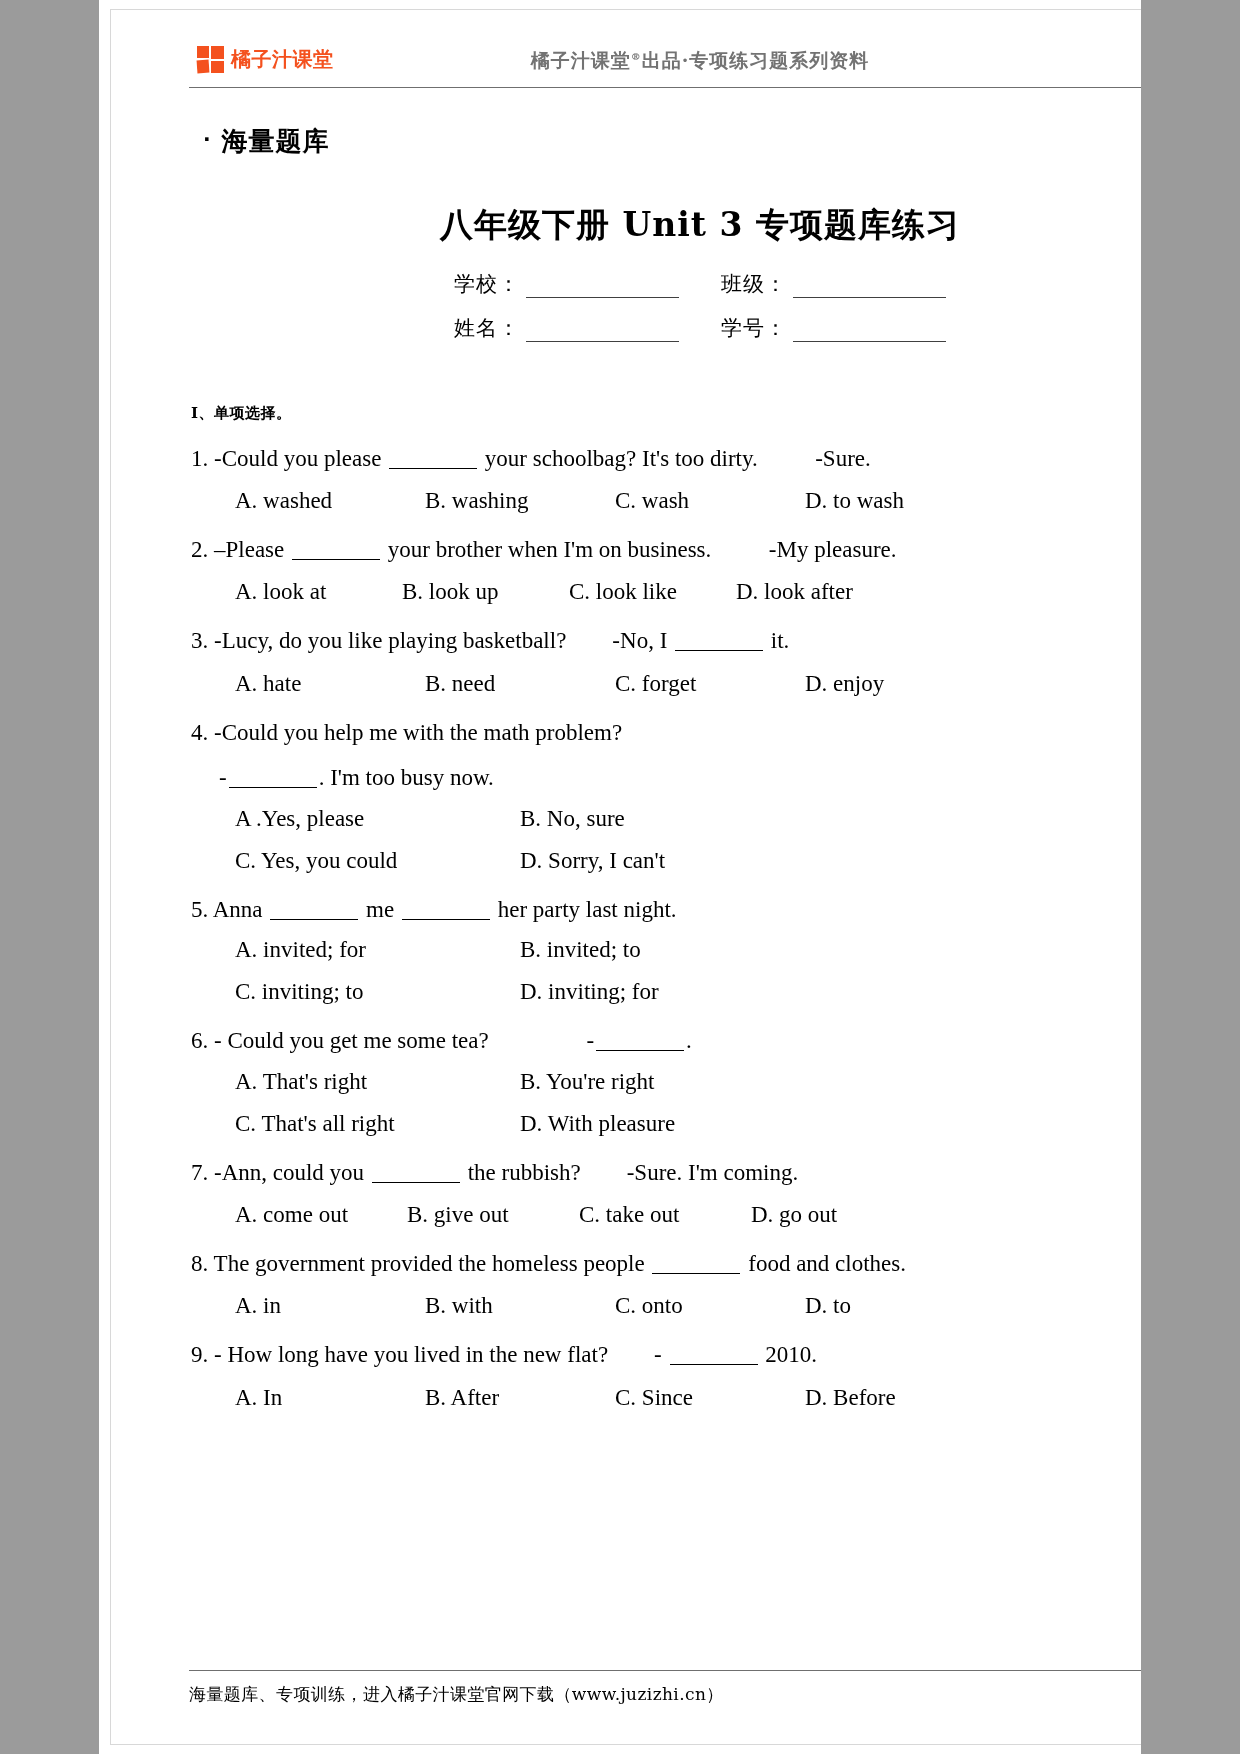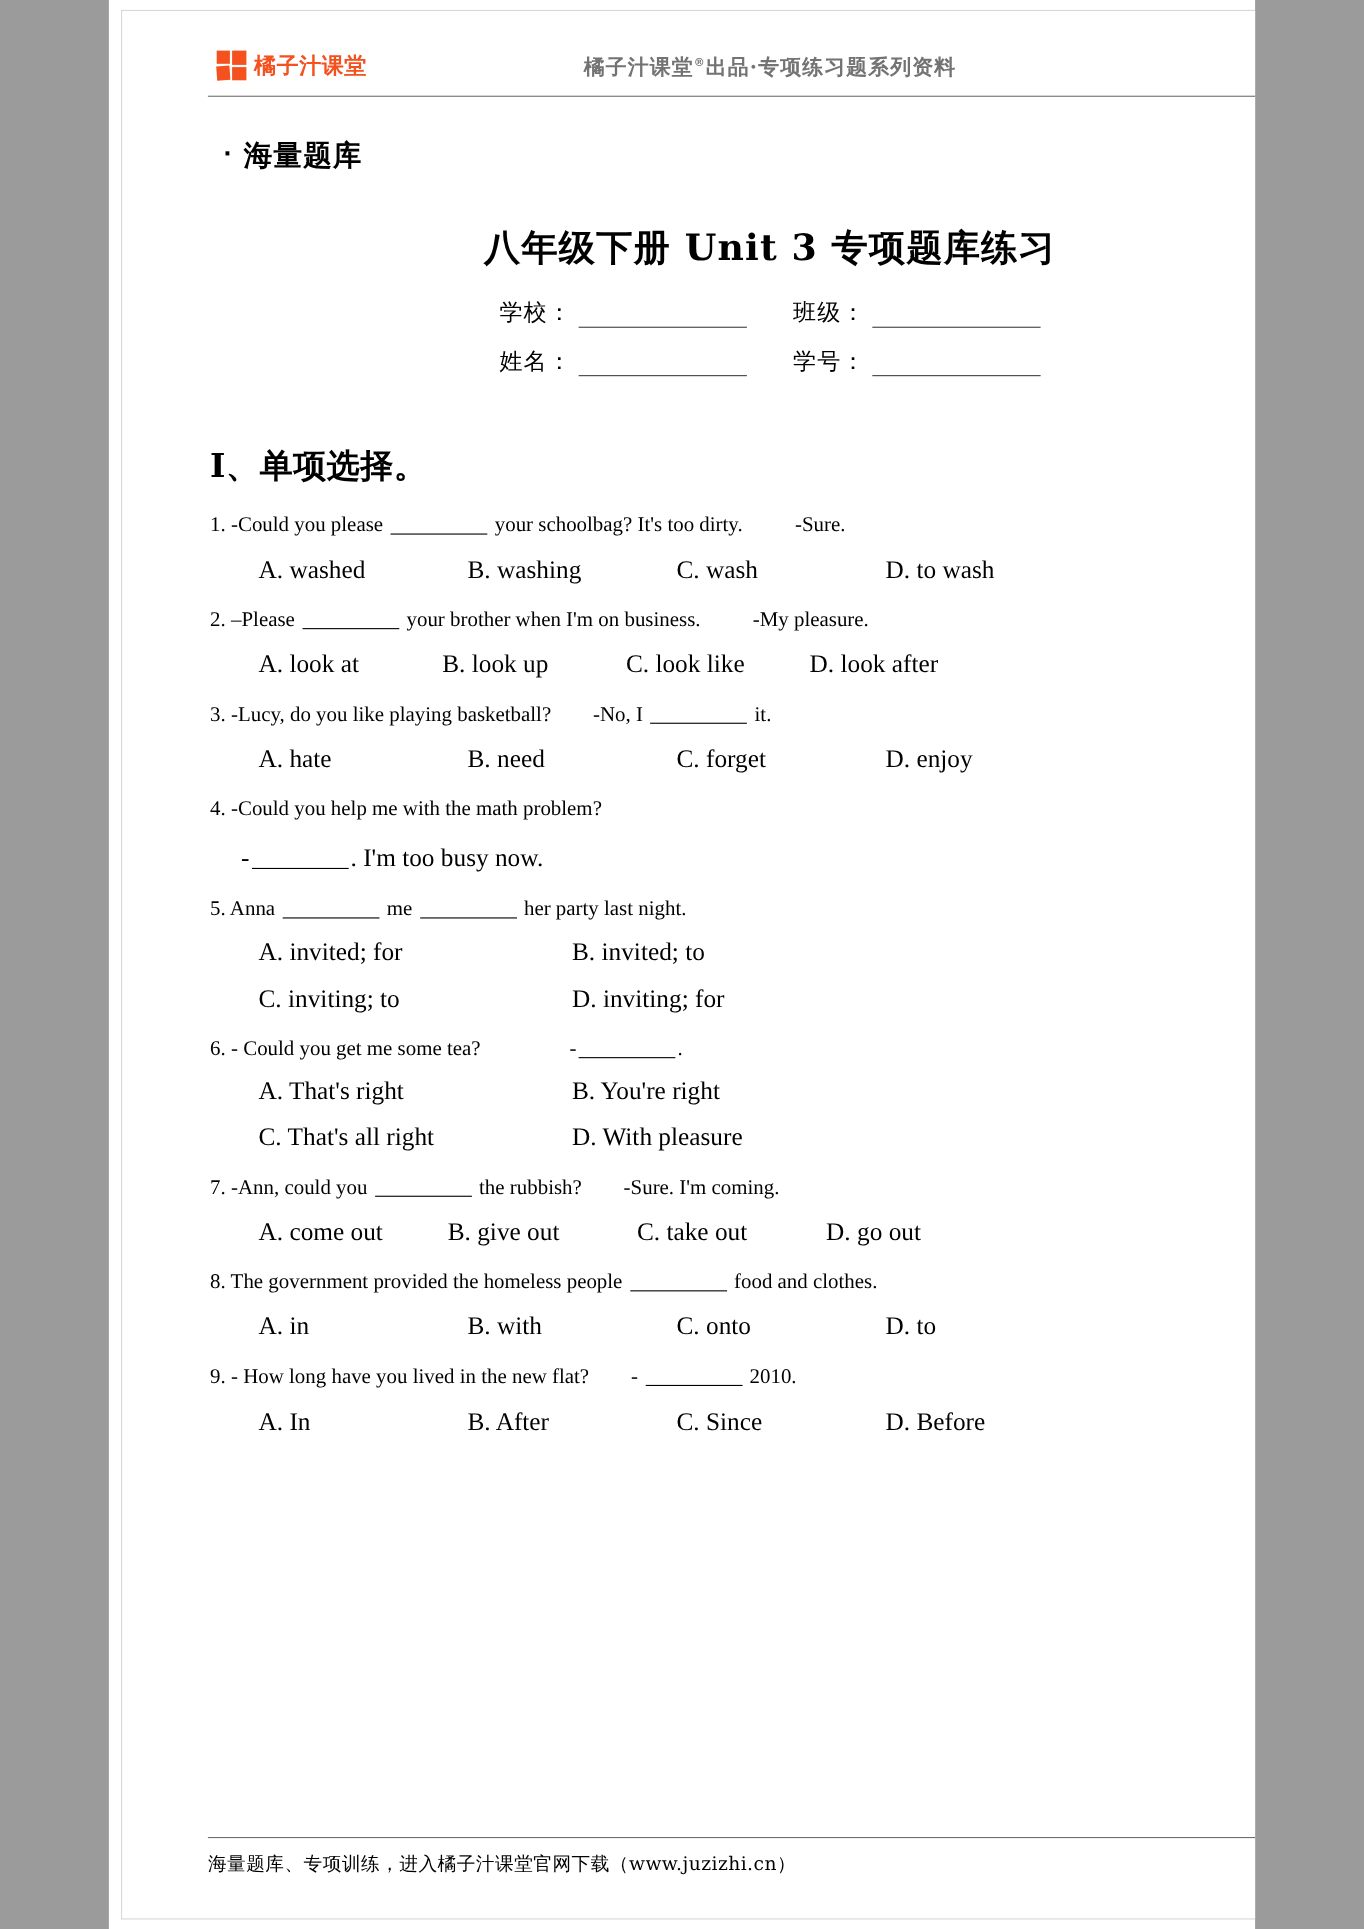--- a/index.html
+++ b/index.html
@@ -157,31 +157,31 @@
     height: 20px;
     margin-left: 6px;
   }
   .fgap { width: 42px; }
 
   
   .section {
     margin-top: 62px;
   }
   .section-head {
-    font-size: 30px;
+    font-size: 15px;
     font-weight: bold;
     font-family: "DejaVu Serif", serif;
     padding-left: 2px;
     letter-spacing: 0.5px;
   }
   .q {
     margin-top: 21px;
   }
   .q-stem {
-    font-size: 19px;
+    font-size: 23px;
     line-height: 1.28;
     white-space: pre-wrap;
     padding-left: 2px;
   }
   .q-stem2 {
     font-size: 23px;
     line-height: 1.28;
     white-space: pre-wrap;
     padding-left: 30px;
     margin-top: 16px;
@@ -322,20 +322,30 @@
             <span class="opt">A. hate</span>
             <span class="opt">B. need</span>
             <span class="opt">C. forget</span>
             <span class="opt">D. enjoy</span>
           </div>
         </div>
 
         <div class="q">
           <div class="q-stem">4. -Could you help me with the math problem?</div>
           <div class="q-stem2"><span>-</span><span class="blank"></span><span>. I'm too busy now.</span></div>
+          <div class="opts-stack">
+            <div class="opts cols2">
+              <span class="opt">A .Yes, please</span>
+              <span class="opt">B. No, sure</span>
+            </div>
+            <div class="opts cols2">
+              <span class="opt">C. Yes, you could</span>
+              <span class="opt">D. Sorry, I can't</span>
+            </div>
+          </div>
         </div>
 
         <div class="q">
           <div class="q-stem"><span>5. Anna </span><span class="blank"></span><span> me </span><span class="blank"></span><span> her party last night.</span></div>
           <div class="opts-stack">
             <div class="opts cols2">
               <span class="opt">A. invited; for</span>
               <span class="opt">B. invited; to</span>
             </div>
             <div class="opts cols2">

